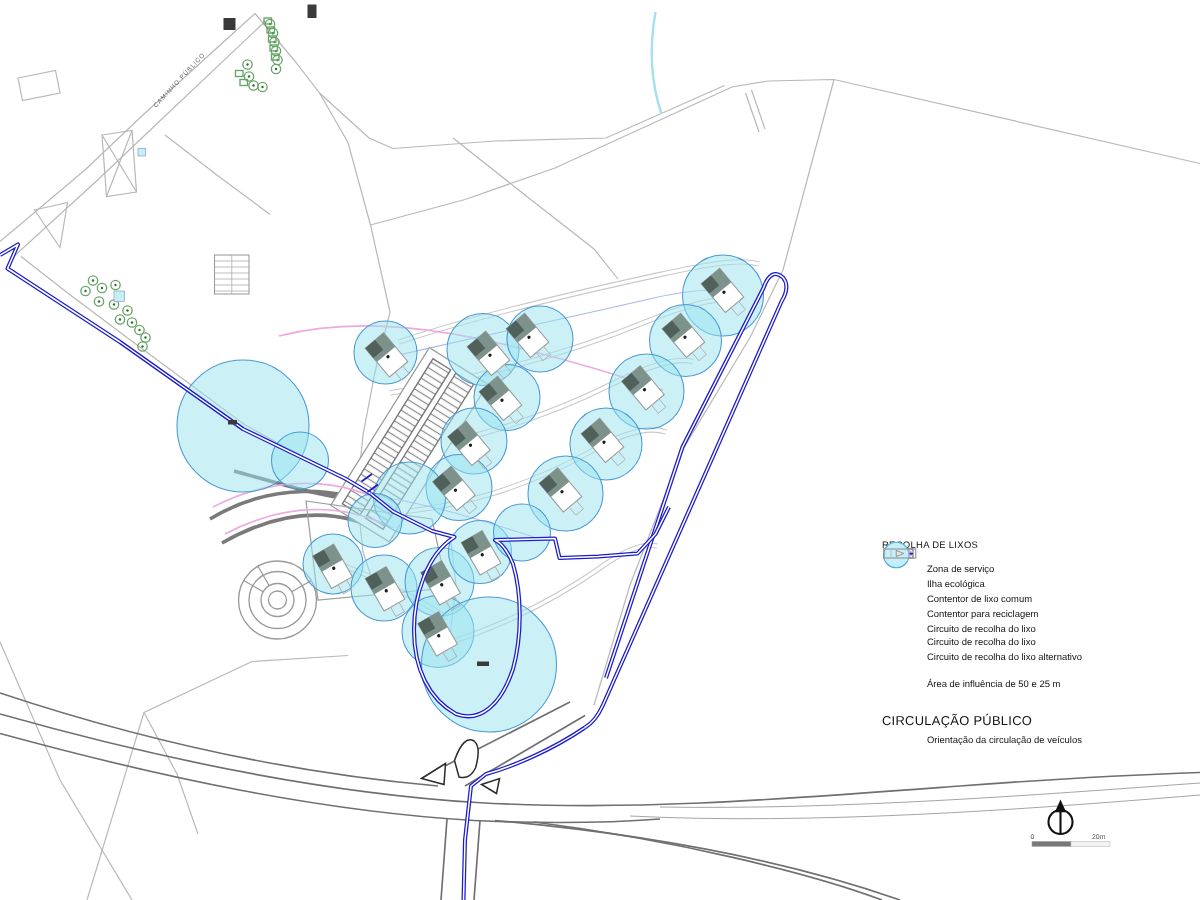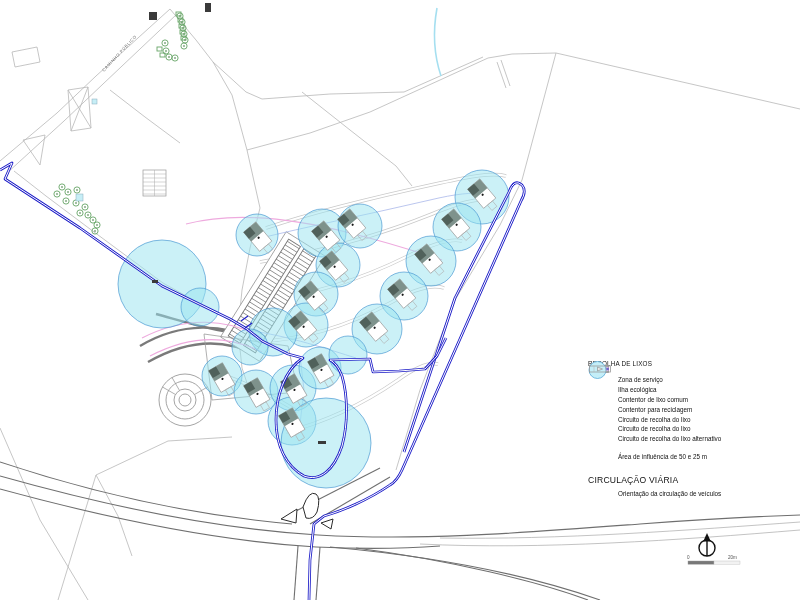--- a/index.html
+++ b/index.html
@@ -444,21 +444,21 @@
         </div>
         <div class="lrow tall">
           <span class="licon">
             <svg width="25" height="20" viewBox="0 0 25 20">
               <circle cx="9.5" cy="10" r="8.5" fill="#c4eef8" stroke="#55aad8" stroke-width="0.8"></circle>
             </svg>
           </span>
           <span class="llabel">Área de influência de 50 e 25 m</span>
         </div>
       </div>
-    <div class="legend-title2">CIRCULAÇÃO VIÁRIA</div>
+    <div class="legend-title2">CIRCULAÇÃO PÚBLICO</div>
     <div id="legend-items2">
         <div class="lrow">
           <span class="licon">
             <svg width="25" height="18" viewBox="0 0 25 18">
               <rect x="1.5" y="6" width="21" height="6" fill="none" stroke="#999" stroke-width="0.8"></rect>
               <line x1="6" y1="6" x2="6" y2="12" stroke="#bbb" stroke-width="0.6"></line>
               <line x1="18" y1="6" x2="18" y2="12" stroke="#bbb" stroke-width="0.6"></line>
               <path d="M 9.5,7 L 14.5,9 L 9.5,11 Z" fill="#e8e8e8" stroke="#888" stroke-width="0.6"></path>
             </svg>
           </span>

